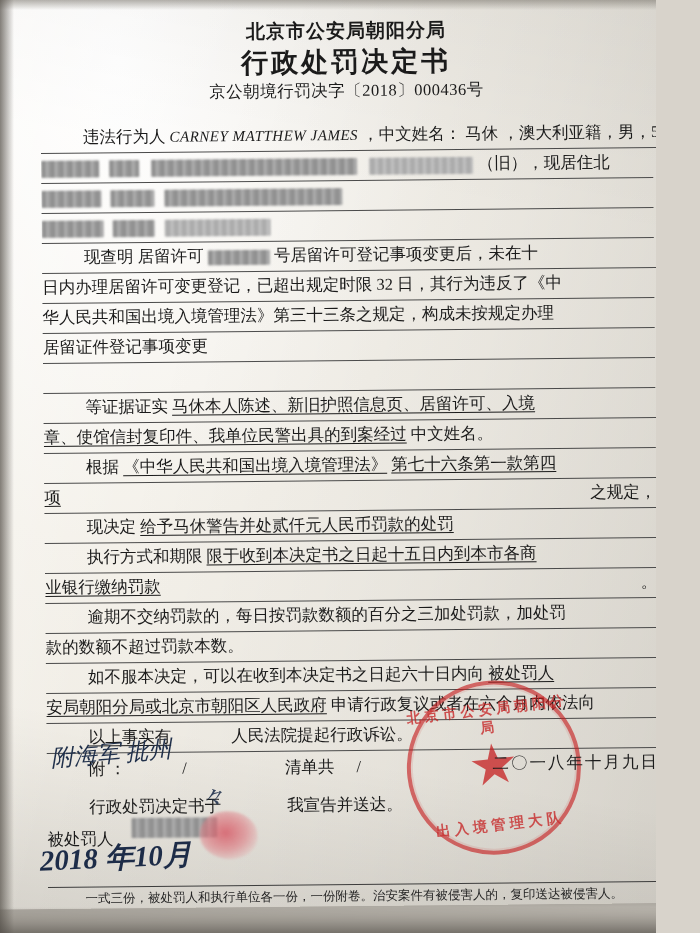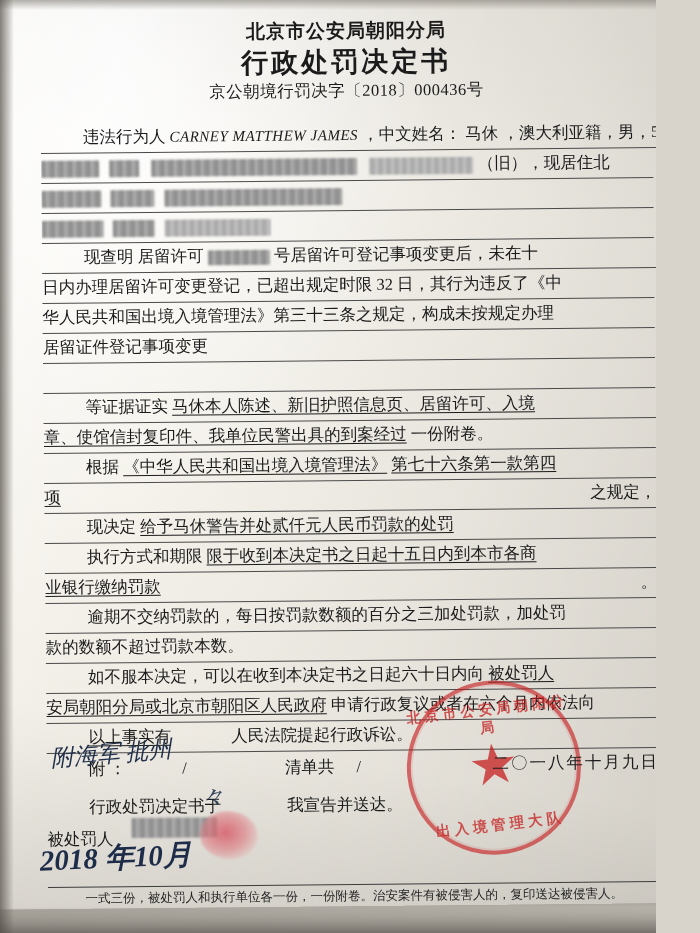--- a/index.html
+++ b/index.html
@@ -283,21 +283,21 @@
     <div class="line" style="top:300px;">华人民共和国出境入境管理法》第三十三条之规定，构成未按规定办理</div>
     <div class="line" style="top:330px;">居留证件登记事项变更</div>
     <div class="line" style="top:360px;"></div>
 
     <div class="line indent" style="top:390px;">
       <span>等证据证实</span>
       <span class="u">马休本人陈述、新旧护照信息页、居留许可、入境</span>
     </div>
     <div class="line" style="top:420px;">
       <span class="u">章、使馆信封复印件、我单位民警出具的到案经过</span>
-      <span>一份附卷。</span>
+      <span>中文姓名。</span>
     </div>
 
     <div class="line indent" style="top:450px;">
       <span>根据</span>
       <span class="u">《中华人民共和国出境入境管理法》</span>
       <span class="u">第七十六条第一款第四</span>
     </div>
     <div class="line" style="top:480px;">
       <span class="u">项</span>
       <span style="float:right;">之规定，</span>

